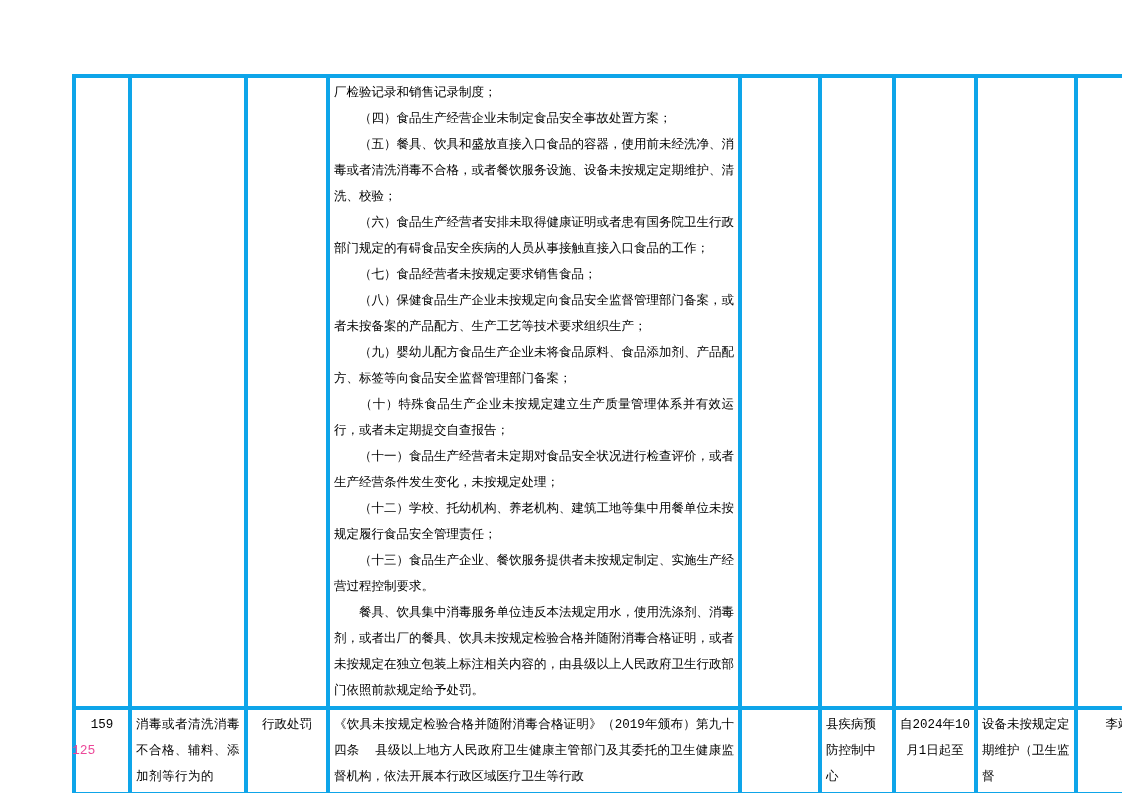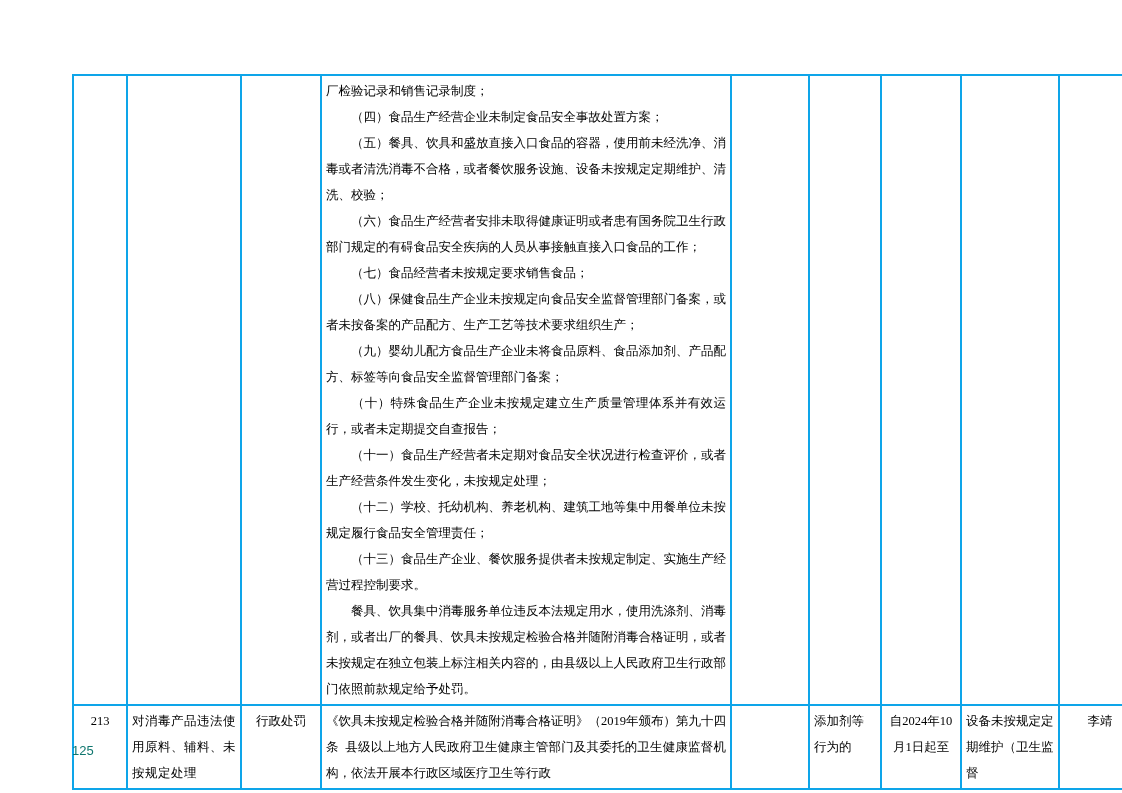--- a/index.html
+++ b/index.html
@@ -24,26 +24,26 @@
   }
   table.doc-table {
     position: absolute;
     left: 72px;
     top: 74px;
     width: 978px;
     border-collapse: collapse;
     table-layout: fixed;
   }
   table.doc-table td {
-    border: 2px solid #0ea5e9;
+    border: 4px solid #0ea5e9;
     vertical-align: top;
     padding: 2px 4px 2px 4px;
     font-size: 12.5px;
     line-height: 26px;
-    font-family: Liberation Serif, serif;
+    font-family: Liberation Mono, monospace;
   }
   .col-num   { width: 44px;  text-align: center; }
   .col-item  { width: 104px; }
   .col-type  { width: 70px;  text-align: center; margin-top: 23px; }
   .col-basis { width: 400px; }
   .col-blank { width: 68px; }
   .col-dept  { width: 62px; }
   .col-time  { width: 70px; text-align: center; }
   .col-org   { width: 88px; }
   .col-person{ width: 72px; text-align: center; }
@@ -63,22 +63,22 @@
   .num-cell {
     text-align: center;
     line-height: 26px;
   }
   .page-number {
     position: absolute;
     left: 72px;
     top: 742px;
     font-size: 13px;
     line-height: 18px;
-    color: #0f766e;
-    font-family: Liberation Sans, sans-serif;
+    color: #ec4899;
+    font-family: Liberation Mono, monospace;
   }
   .spaced-chars {
     letter-spacing: 0.5px;
   }
 </style>
 </head>
 <body>
 
 <div class="page">
 
@@ -102,30 +102,30 @@
 　　（十三）食品生产企业、餐饮服务提供者未按规定制定、实施生产经营过程控制要求。
 　　餐具、饮具集中消毒服务单位违反本法规定用水，使用洗涤剂、消毒剂，或者出厂的餐具、饮具未按规定检验合格并随附消毒合格证明，或者未按规定在独立包装上标注相关内容的，由县级以上人民政府卫生行政部门依照前款规定给予处罚。</span>
           </td>
         <td class="col-blank"></td>
         <td class="col-dept"></td>
         <td class="col-time"></td>
         <td class="col-org"></td>
         <td class="col-person"></td>
       </tr>
       <tr class="row-159">
-        <td class="col-num num-cell">213</td>
+        <td class="col-num num-cell">159</td>
         <td class="col-item">
-            <span class="cell-text spaced-chars">对消毒产品违法使用原料、辅料、未按规定处理</span>
+            <span class="cell-text spaced-chars">消毒或者清洗消毒不合格、辅料、添加剂等行为的</span>
           </td>
         <td class="col-type">行政处罚</td>
         <td class="col-basis">
             <span class="cell-text basis-body">《饮具未按规定检验合格并随附消毒合格证明》（2019年颁布）第九十四条  县级以上地方人民政府卫生健康主管部门及其委托的卫生健康监督机构，依法开展本行政区域医疗卫生等行政</span>
           </td>
         <td class="col-blank"></td>
-        <td class="col-dept">添加剂等行为的</td>
+        <td class="col-dept">县疾病预防控制中心</td>
         <td class="col-time">自2024年10月1日起至</td>
         <td class="col-org">设备未按规定定期维护（卫生监督</td>
         <td class="col-person">李靖</td>
       </tr>
     </tbody>
   </table>
 
   <div class="page-number">125</div>
 
 </div>

